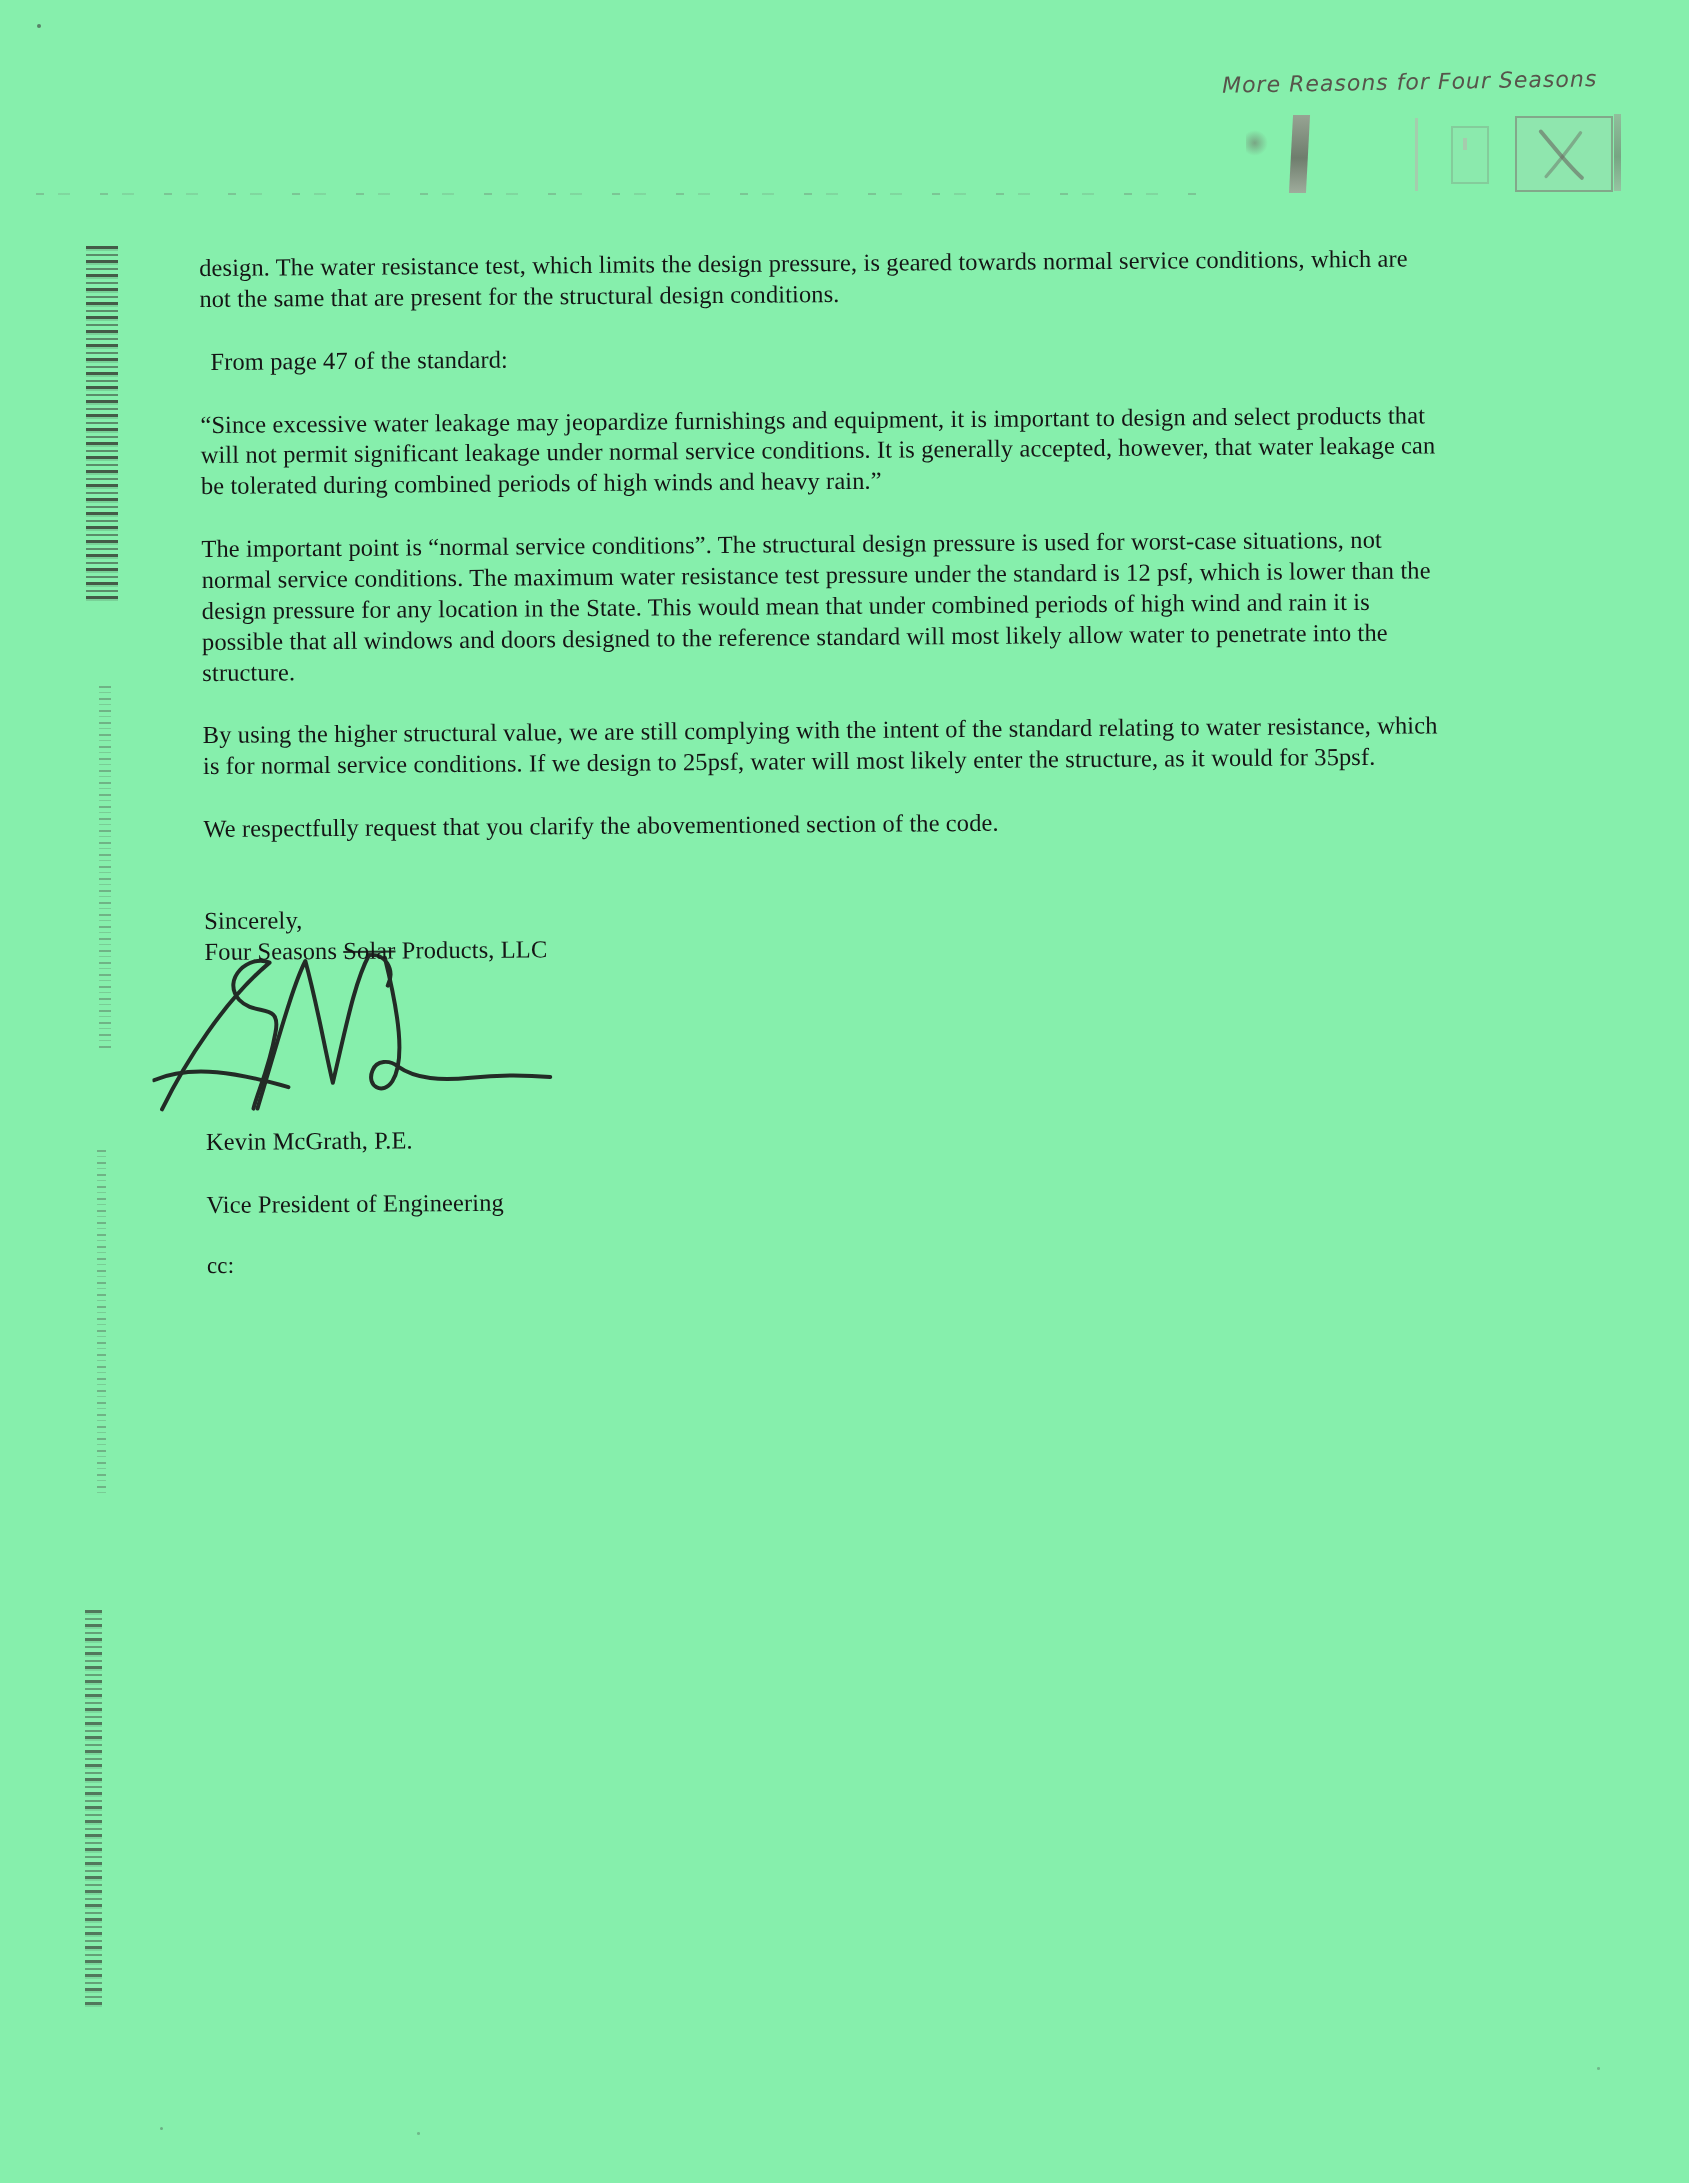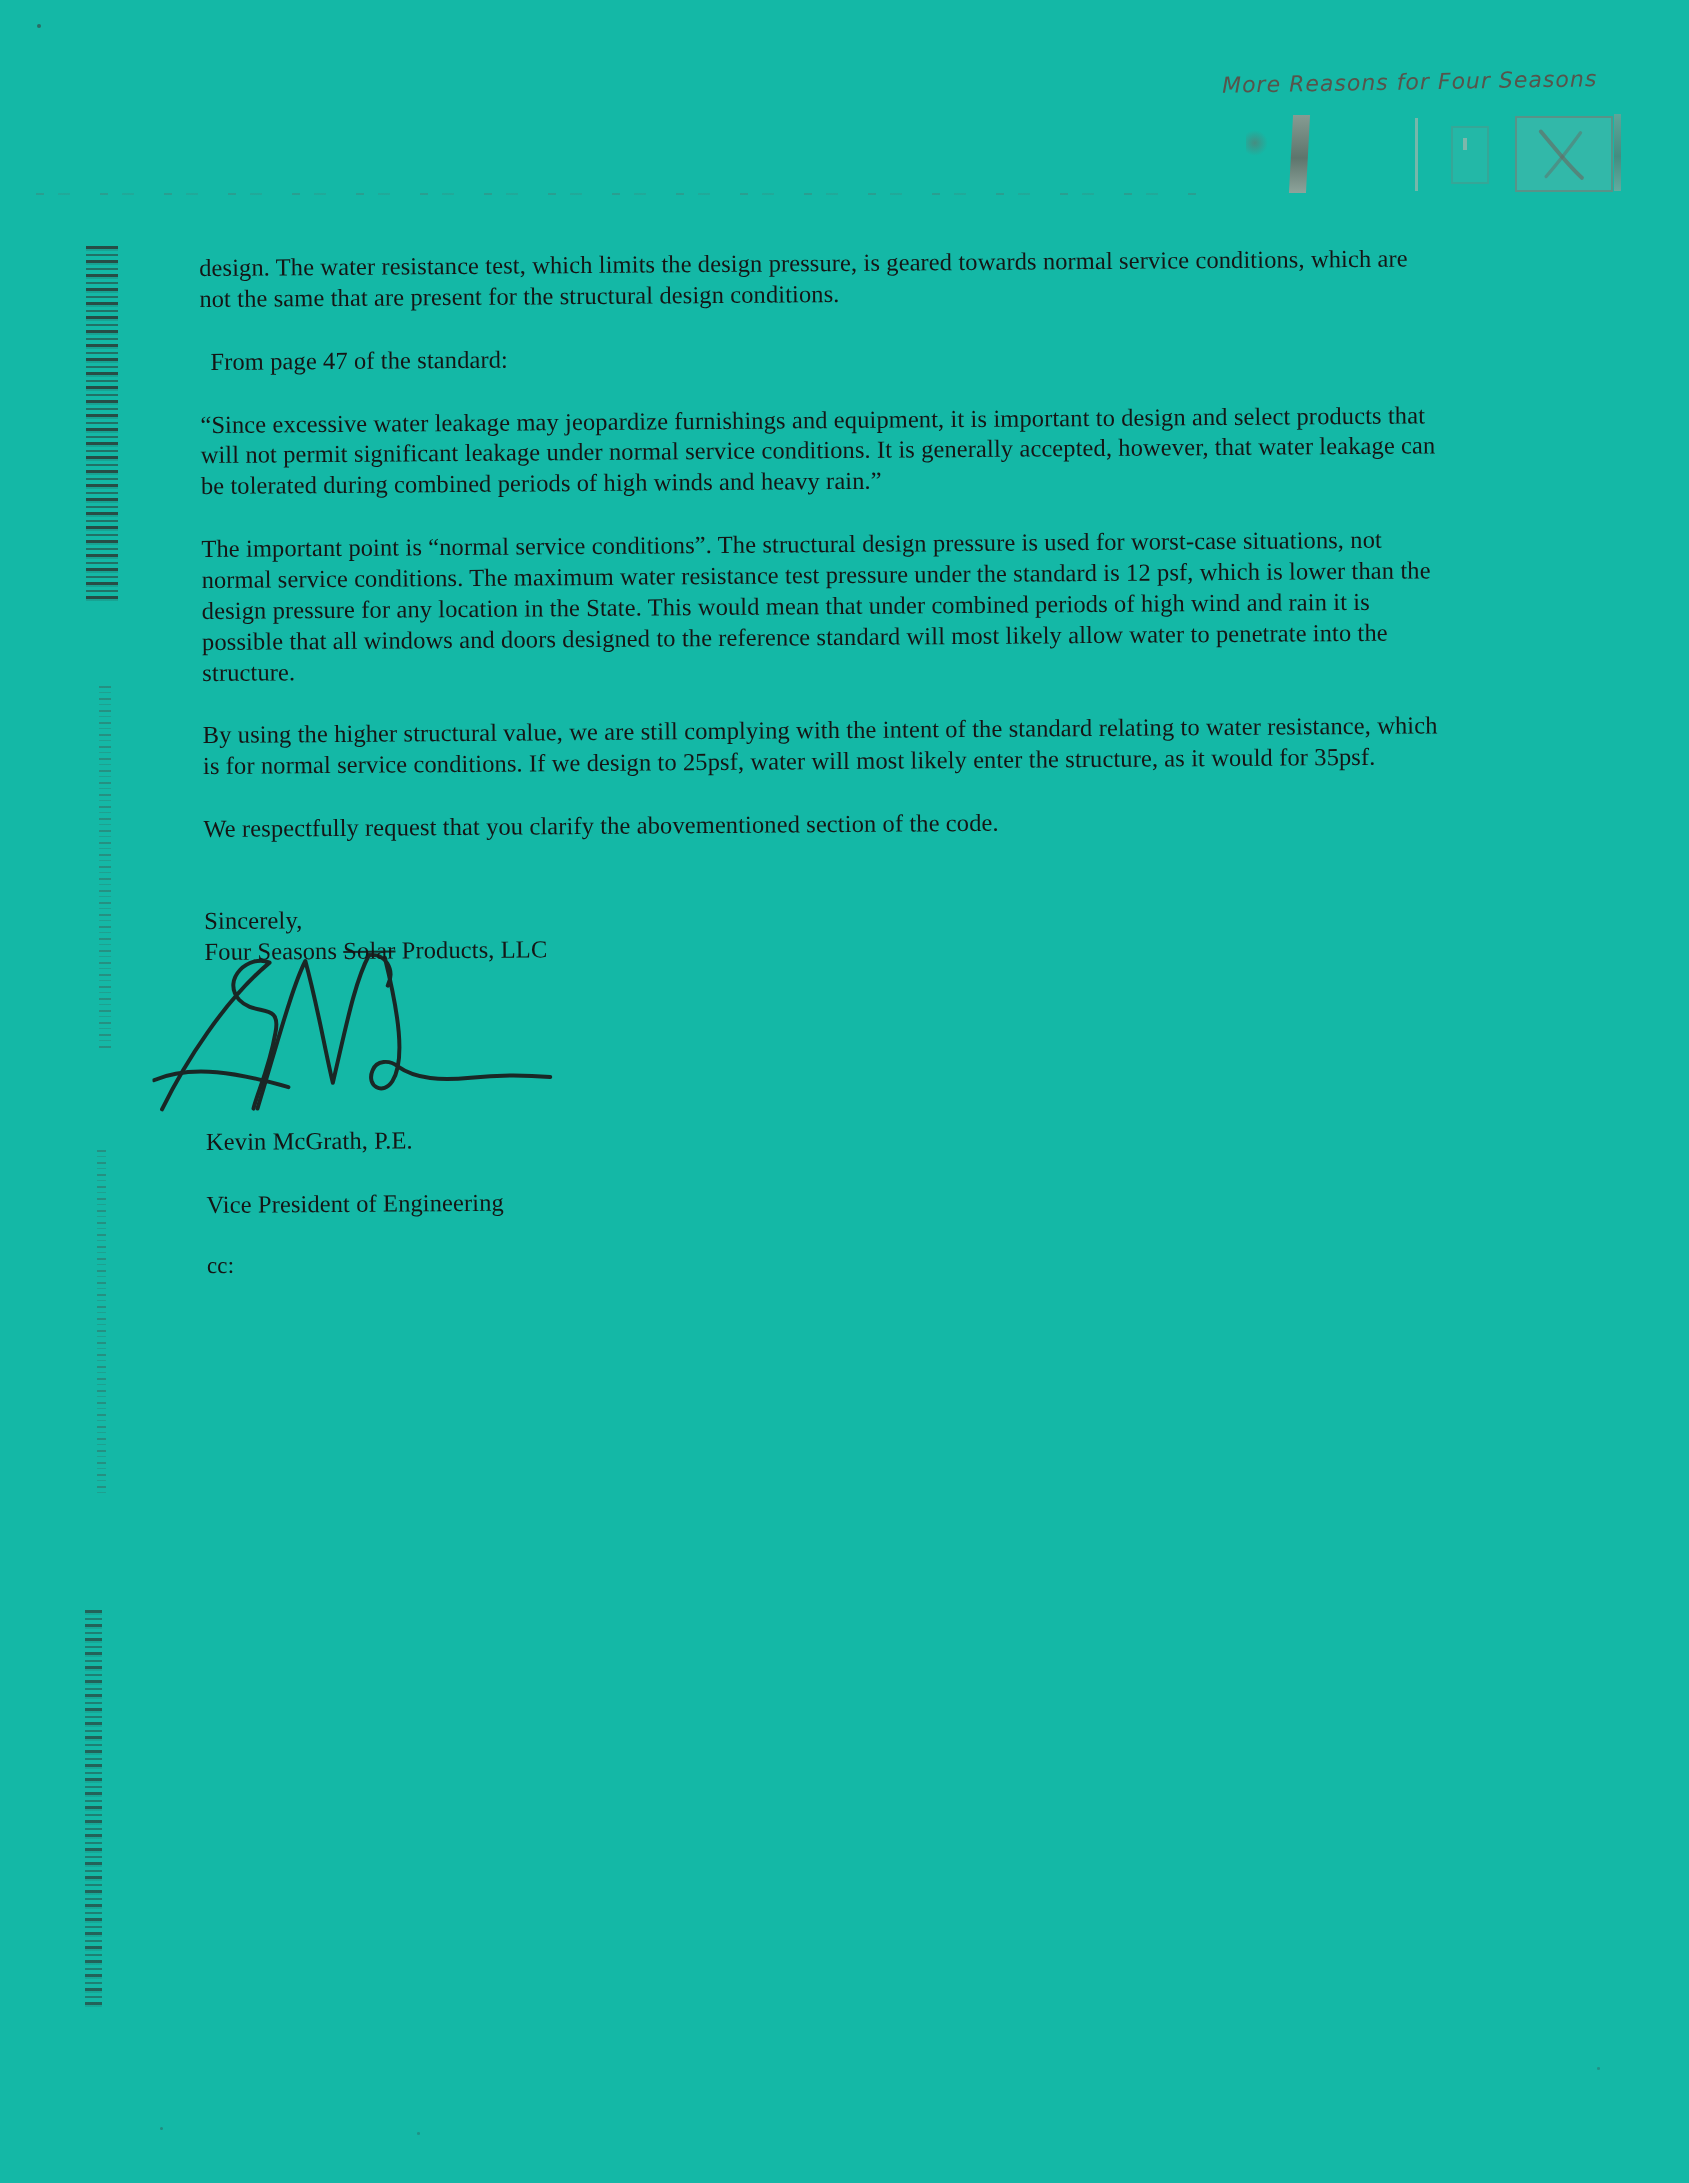--- a/index.html
+++ b/index.html
@@ -4,21 +4,21 @@
 <style>
   html, body {
     margin: 0;
     padding: 0;
     background: #ffffff;
   }
   .page {
     position: relative;
     width: 1690px;
     height: 2183px;
-    background: #14b8a6;
+    background: #86efac;
     overflow: hidden;
     font-family: "Liberation Serif", serif;
     color: #151515;
   }
 
   
   .speck {
     position: absolute;
     background: #3a3a3a;
     border-radius: 50%;

